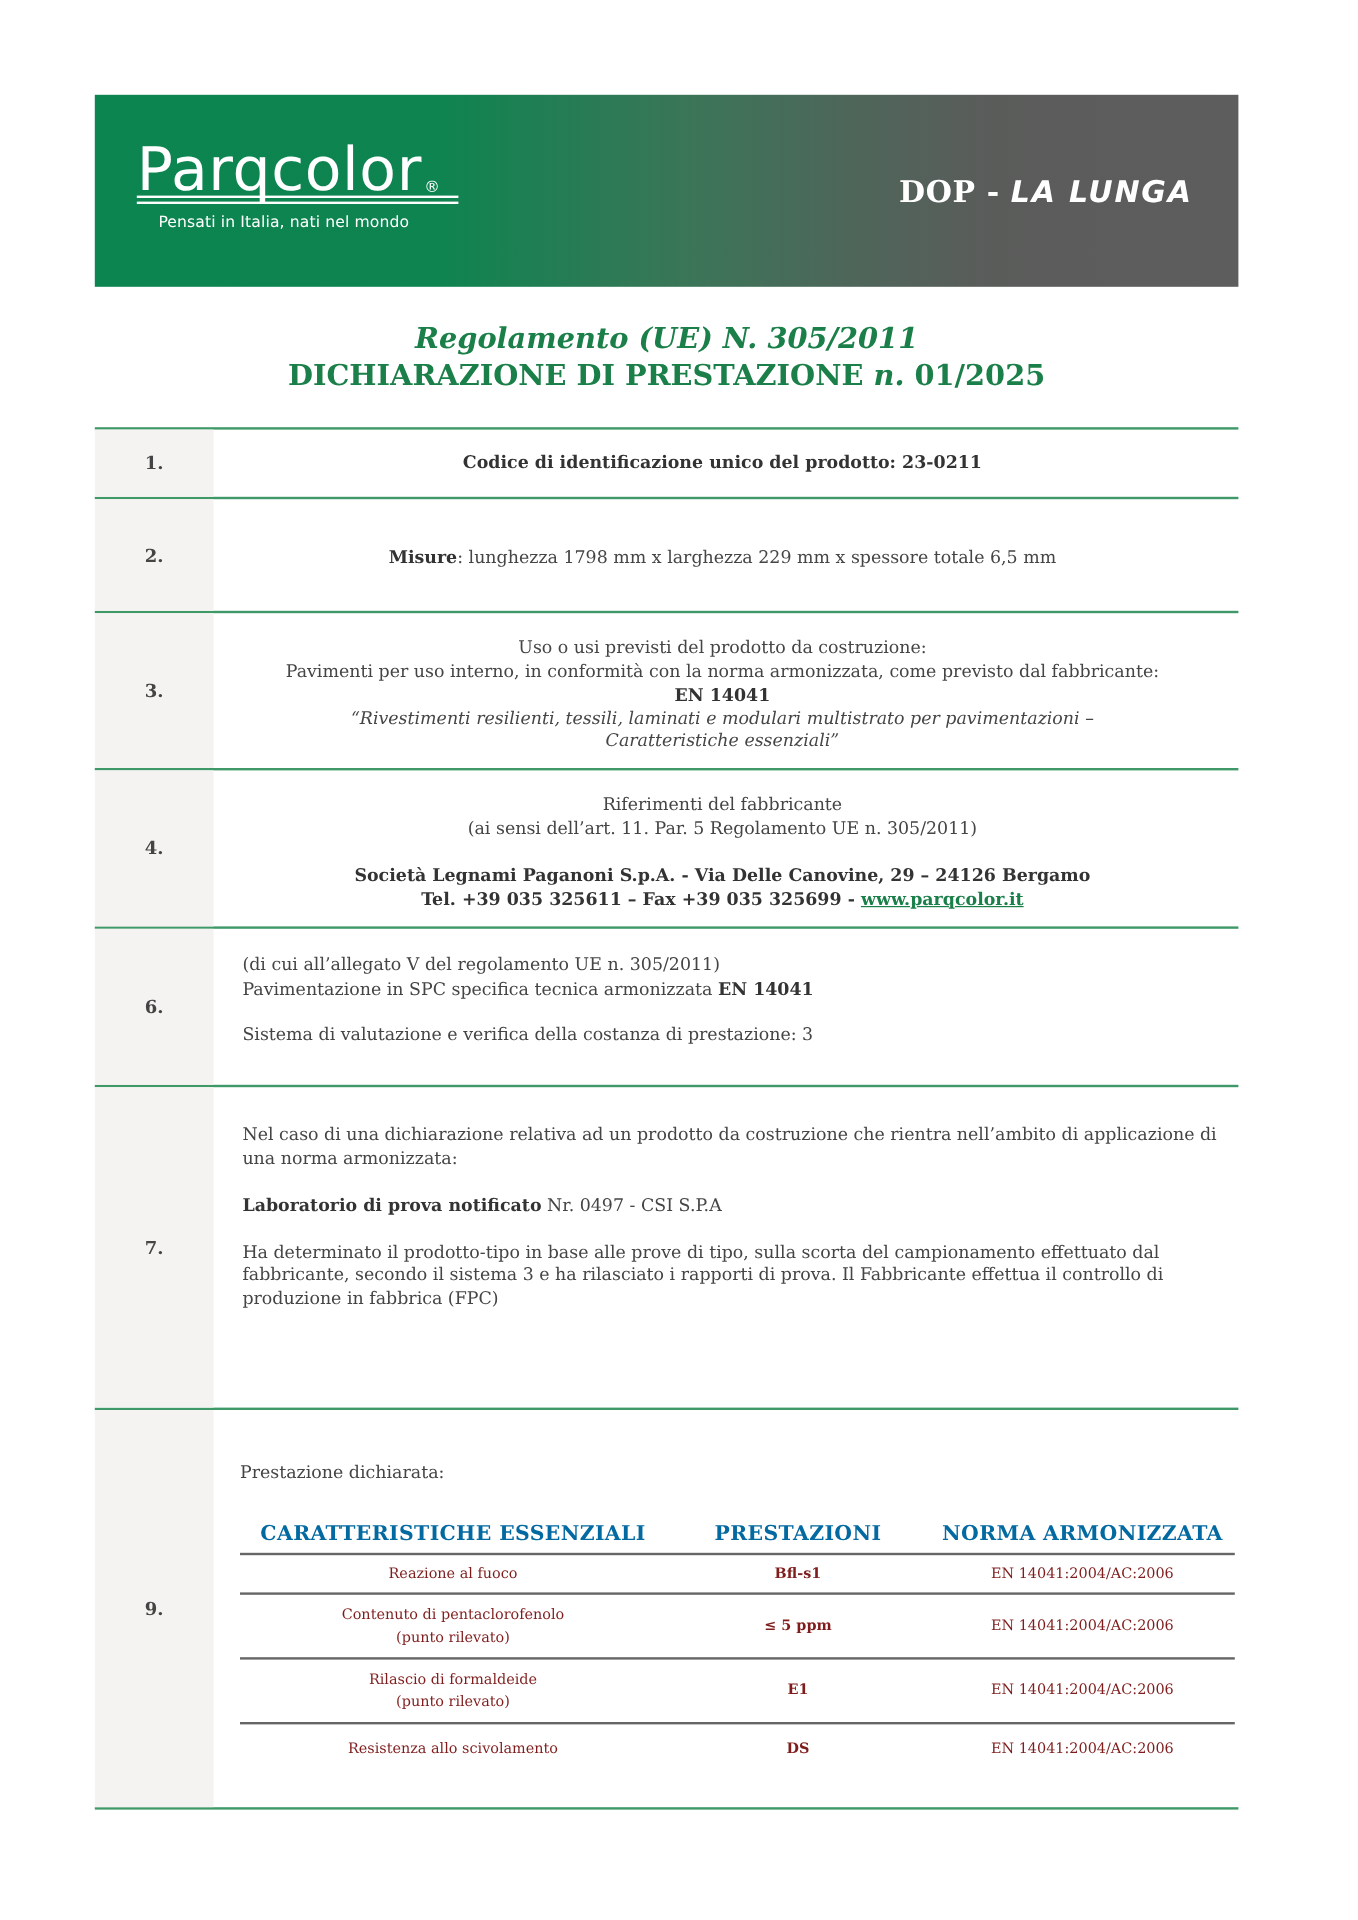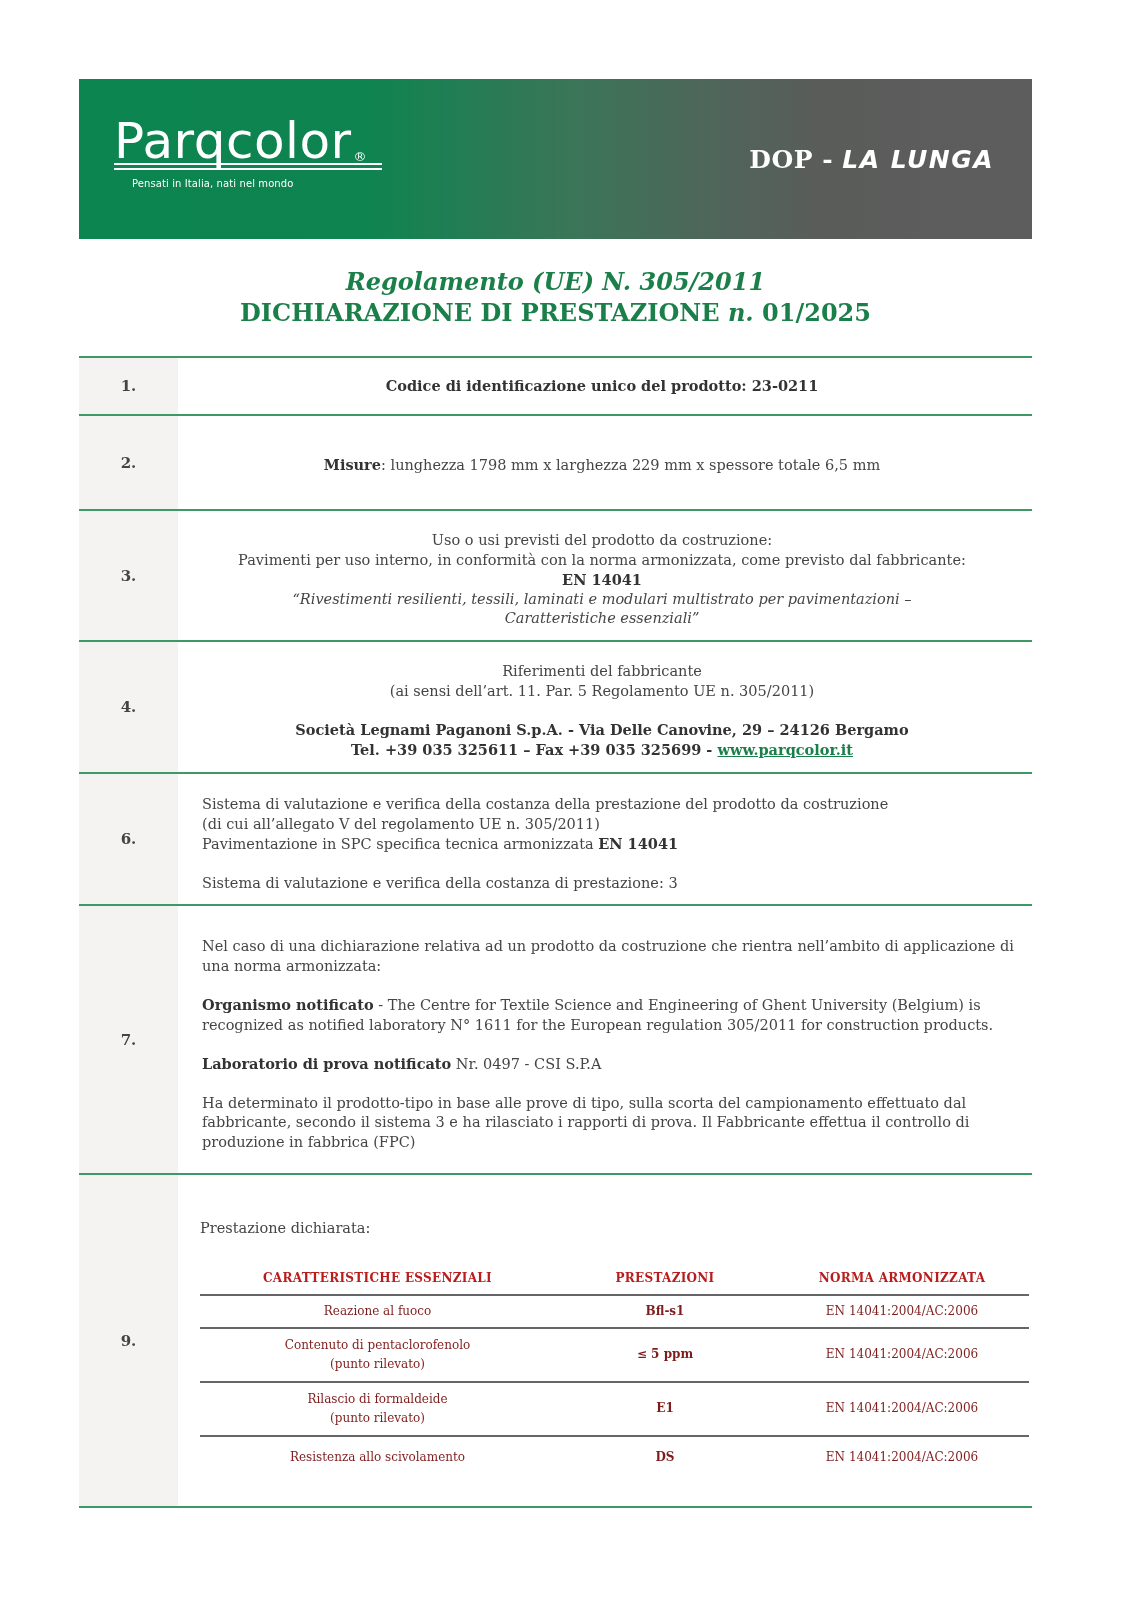--- a/index.html
+++ b/index.html
@@ -4,39 +4,39 @@
 <style>
   html, body { margin: 0; padding: 0; background: #ffffff; }
   body { width: 1132px; height: 1600px; position: relative; font-family: "DejaVu Serif", "Liberation Serif", serif; color: #3c3c3c; }
   .page { position: absolute; left: 79px; top: 79px; width: 953px; }
 
   .banner { height: 160px; background: linear-gradient(90deg, #0c8550 0%, #0e8450 30%, #3b7558 52%, #4e665a 66%, #5a5c5a 78%, #5d5d5d 100%); position: relative; }
   .logo { position: absolute; left: 35px; top: 36px; color: #fff; }
   .logo-word { font-family: "DejaVu Sans", "Liberation Sans", sans-serif; font-size: 50px; font-weight: normal; letter-spacing: 0.5px; line-height: 52px; position: relative; display: inline-block; }
   .logo-reg { font-size: 13px; vertical-align: top; position: relative; top: 16px; margin-left: 2px; }
   .logo-underline { position: absolute; left: 0; top: 48px; width: 268px; height: 7px; border-top: 2px solid #fff; border-bottom: 2px solid #fff; box-sizing: border-box; }
-  .logo-tagline { font-family: "DejaVu Sans", "Liberation Sans", sans-serif; font-size: 10px; margin-top: 11px; margin-left: 18px; letter-spacing: 0.1px; }
+  .logo-tagline { font-family: "DejaVu Sans", "Liberation Sans", sans-serif; font-size: 13px; margin-top: 11px; margin-left: 18px; letter-spacing: 0.1px; }
   .banner-title { position: absolute; right: 38px; top: 66px; color: #fff; font-size: 25px; font-weight: bold; letter-spacing: 0.5px; }
   .banner-title .script { font-family: "DejaVu Sans", "Liberation Sans", sans-serif; font-style: italic; font-weight: bold; letter-spacing: 1.5px; }
 
   .doc-heading { text-align: center; color: #1b7f49; font-weight: bold; font-size: 24px; line-height: 31px; margin-top: 27px; }
   .doc-heading .it { font-style: italic; }
 
   .rows { margin-top: 28px; border-top: 2px solid #3f9868; }
   .row { display: flex; border-bottom: 2px solid #3f9868; }
   .num { width: 99px; background: #f4f3f1; display: flex; align-items: center; justify-content: center; font-weight: bold; font-size: 15px; color: #444; flex-shrink: 0; }
   .cell { flex: 1; padding: 0 10px 0 24px; font-size: 14.5px; line-height: 19.5px; color: #454545; }
   .center { text-align: center; padding-left: 4px; }
   .b { font-weight: bold; color: #333; }
   .link { color: #1b7f49; text-decoration: underline; font-weight: bold; }
   .quote { font-style: italic; font-weight: normal; }
   p { margin: 0; }
 
   .perf-table { width: 829px; border-collapse: collapse; margin-top: 30px; margin-bottom: 28px; }
-  .perf-table th { font-weight: bold; font-size: 12px; color: #b91c1c; padding: 0 0 6px 0; border-bottom: 2px solid #666; letter-spacing: 0.3px; }
+  .perf-table th { font-weight: bold; font-size: 17px; color: #0369a1; padding: 0 0 6px 0; border-bottom: 2px solid #666; letter-spacing: 0.3px; }
   .perf-table td { text-align: center; font-size: 12px; line-height: 19.5px; color: #7f1d1d; border-bottom: 2px solid #666; }
   .perf-table tr:last-child td { border-bottom: none; }
 </style>
 </head>
 <body>
 
 <div class="page">
 
   <div class="banner">
     <div class="logo">
@@ -93,32 +93,30 @@
         <p>Riferimenti del fabbricante</p>
         <p>(ai sensi dell’art. 11. Par. 5 Regolamento UE n. 305/2011)</p>
         <p class="b" style="margin-top:19px;">Società Legnami Paganoni S.p.A. - Via Delle Canovine, 29 – 24126 Bergamo</p>
         <p class="b"><span>Tel. +39 035 325611 – Fax +39 035 325699 - </span><a class="link">www.parqcolor.it</a></p>
       </div>
     </div>
 
     <div class="row" style="height:130px;">
       <div class="num">6.</div>
       <div class="cell" style="padding-top:21px;">
-        <p>Sistema di valutazione e verifica della costanza della prestazione del prodotto da costruzione</p>
         <p>(di cui all’allegato V del regolamento UE n. 305/2011)</p>
         <p><span>Pavimentazione in SPC specifica tecnica armonizzata </span><span class="b">EN 14041</span></p>
         <p style="margin-top:19px;">Sistema di valutazione e verifica della costanza di prestazione: 3</p>
       </div>
     </div>
 
     <div class="row" style="height:267px;">
       <div class="num">7.</div>
       <div class="cell" style="padding-top:31px;">
         <p>Nel caso di una dichiarazione relativa ad un prodotto da costruzione che rientra nell’ambito di applicazione di una norma armonizzata:</p>
-        <p style="margin-top:19px;"><span class="b">Organismo notificato</span><span> - The Centre for Textile Science and Engineering of Ghent University (Belgium) is recognized as notified laboratory N° 1611 for the European regulation 305/2011 for construction products.</span></p>
         <p style="margin-top:19px;"><span class="b">Laboratorio di prova notificato</span><span> Nr. 0497 - CSI S.P.A</span></p>
         <p style="margin-top:19px;">Ha determinato il prodotto-tipo in base alle prove di tipo, sulla scorta del campionamento effettuato dal fabbricante, secondo il sistema 3 e ha rilasciato i rapporti di prova. Il Fabbricante effettua il controllo di produzione in fabbrica (FPC)</p>
       </div>
     </div>
 
     <div class="row">
       <div class="num">9.</div>
       <div class="cell" style="padding-top:44px;padding-left:22px;">
         <p>Prestazione dichiarata:</p>
         <table class="perf-table">

